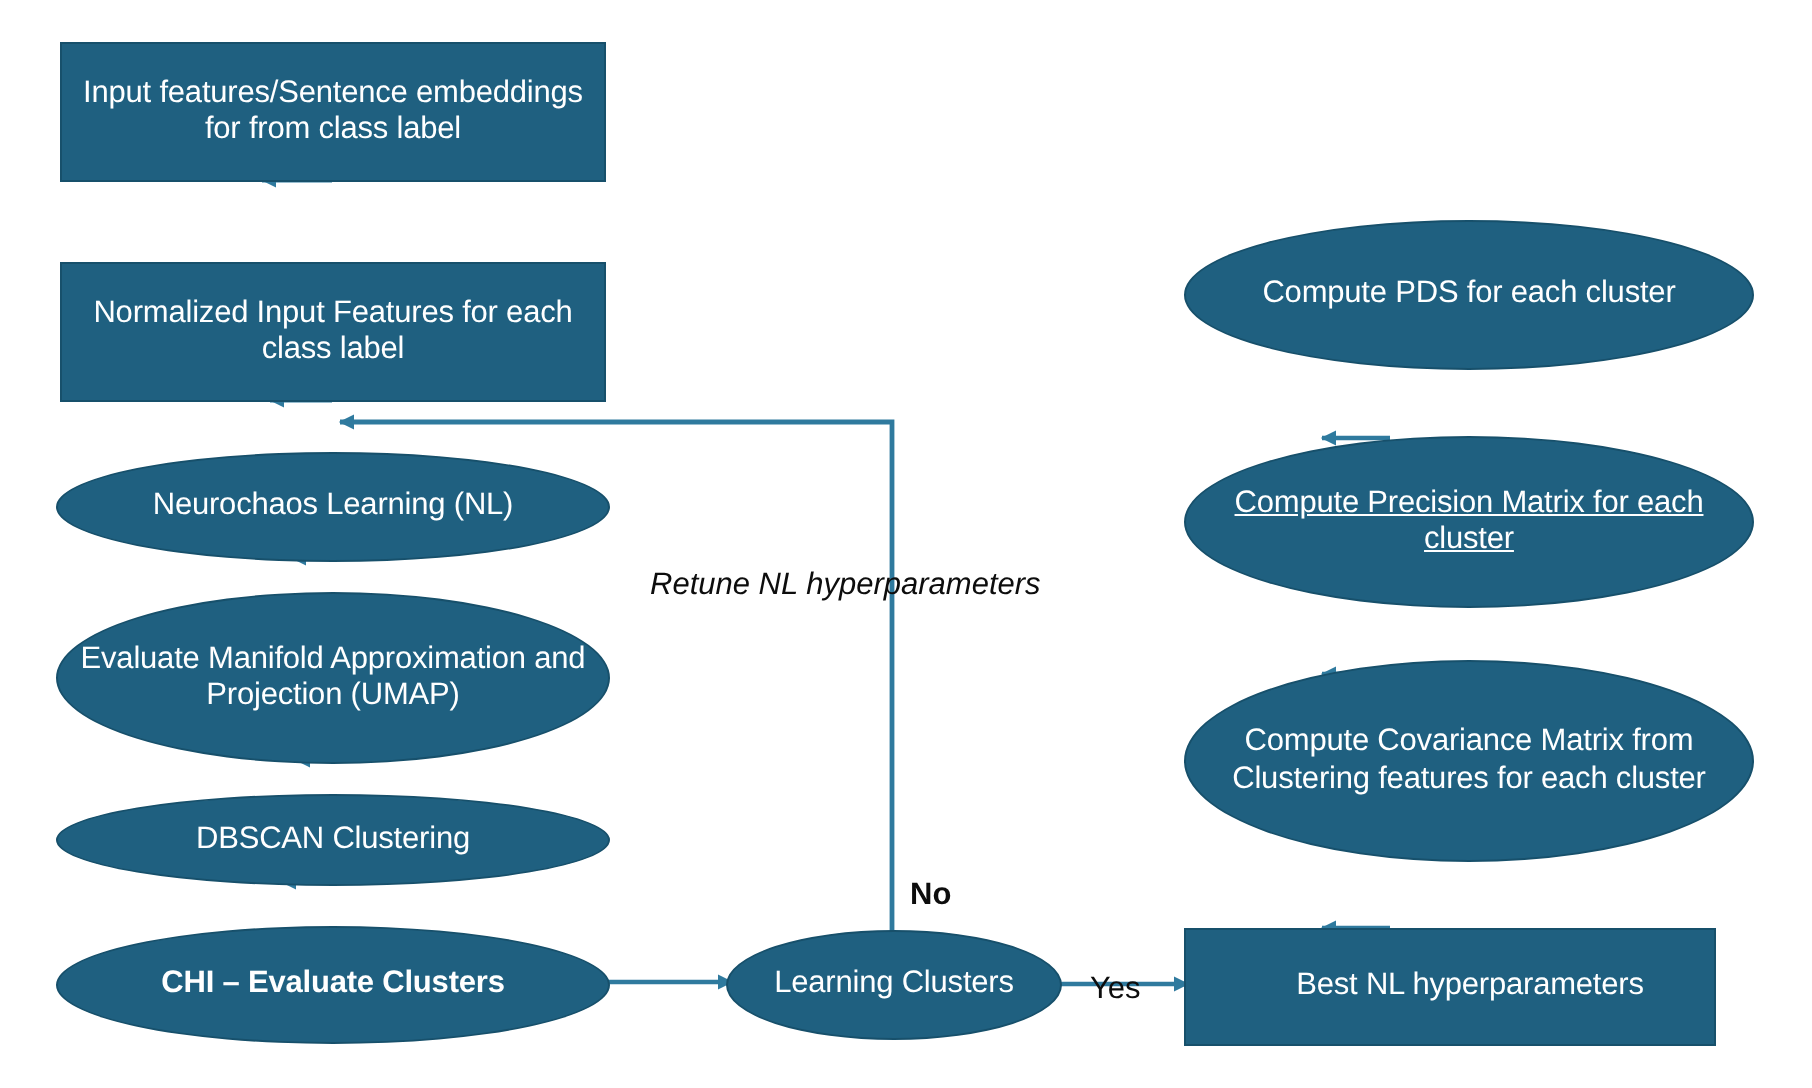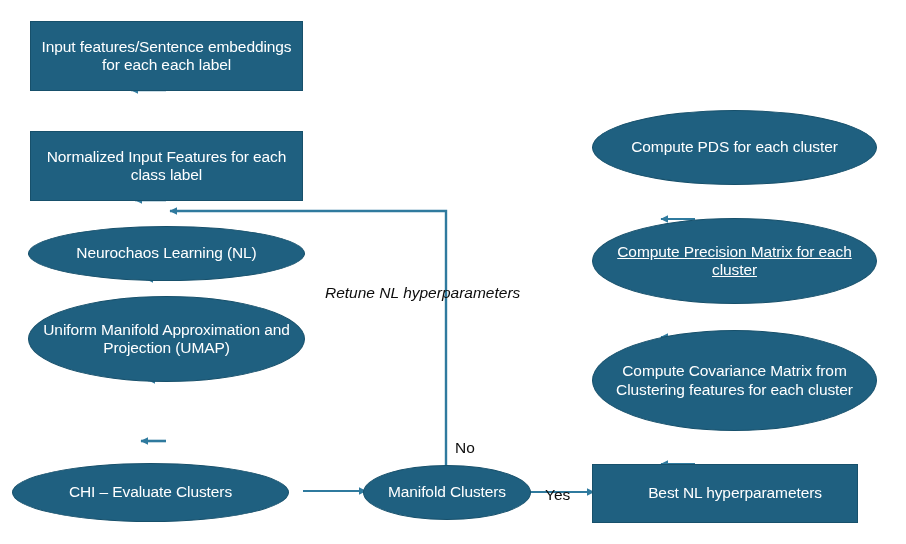--- a/index.html
+++ b/index.html
@@ -94,59 +94,62 @@
     <polyline points="446,467 446,211 170,211" fill="none" stroke="#2F7A9E" stroke-width="2.4" marker-end="url(#arrowGen)"></polyline>
 
     <line x1="695" y1="464" x2="695" y2="430" stroke="#2F7A9E" stroke-width="2.2" marker-end="url(#arrowGen)" transform="rotate(-90 695 464)"></line>
 
     <line x1="695" y1="337" x2="695" y2="303" stroke="#2F7A9E" stroke-width="2.2" marker-end="url(#arrowGen)" transform="rotate(-90 695 337)"></line>
 
     <line x1="695" y1="219" x2="695" y2="185" stroke="#2F7A9E" stroke-width="2.2" marker-end="url(#arrowGen)" transform="rotate(-90 695 219)"></line>
   </svg>
 
   <div class="node rect" style="left:30px; top:21px; width:273px; height:70px;">
-    <span>Input features/Sentence embeddings for each each label</span>
+    <span>Input features/Sentence embeddings for from class label</span>
   </div>
 
   <div class="node ellipse" style="left:28px; top:226px; width:277px; height:55px;">
     <span>Neurochaos Learning (NL)</span>
   </div>
 
   <div class="node rect" style="left:30px; top:131px; width:273px; height:70px;">
     <span>Normalized Input Features for each class label</span>
   </div>
 
   <div class="node ellipse" style="left:28px; top:296px; width:277px; height:86px;">
-    <span>Uniform Manifold Approximation and Projection (UMAP)</span>
+    <span>Evaluate Manifold Approximation and Projection (UMAP)</span>
   </div>
 
+  <div class="node ellipse" style="left:28px; top:397px; width:277px; height:46px;">
+    <span>DBSCAN Clustering</span>
+  </div>
 
-  <div class="node ellipse" style="left:12px; top:463px; width:277px; height:59px;">
+  <div class="node ellipse" style="left:28px; top:463px; width:277px; height:59px;font-weight:bold;">
     <span>CHI – Evaluate Clusters</span>
   </div>
 
   <div class="node ellipse" style="left:363px; top:465px; width:168px; height:55px;">
-    <span>Manifold Clusters</span>
+    <span>Learning Clusters</span>
   </div>
 
   <div class="node rect" style="left:592px; top:464px; width:266px; height:59px;padding-left:28px;">
     <span>Best NL hyperparameters</span>
   </div>
 
   <div class="node ellipse" style="left:592px; top:330px; width:285px; height:101px;">
     <span>Compute Covariance Matrix from Clustering features for each cluster</span>
   </div>
 
   <div class="node ellipse" style="left:592px; top:218px; width:285px; height:86px;text-decoration:underline;">
     <span>Compute Precision Matrix for each cluster</span>
   </div>
 
   <div class="node ellipse" style="left:592px; top:110px; width:285px; height:75px;">
     <span>Compute PDS for each cluster</span>
   </div>
 
   <div class="edge-label" style="left:325px; top:285px;font-style:italic;">Retune NL hyperparameters</div>
 
-  <div class="edge-label" style="left:455px; top:440px;">No</div>
+  <div class="edge-label" style="left:455px; top:440px;font-weight:bold;">No</div>
 
   <div class="edge-label" style="left:545px; top:487px;">Yes</div>
 
 </div>
 
 </body></html>

